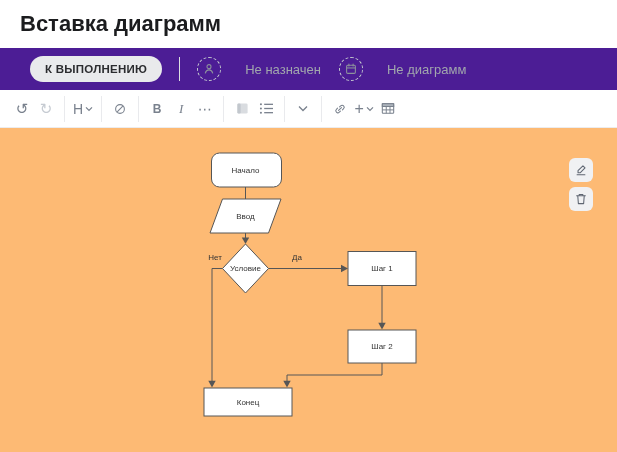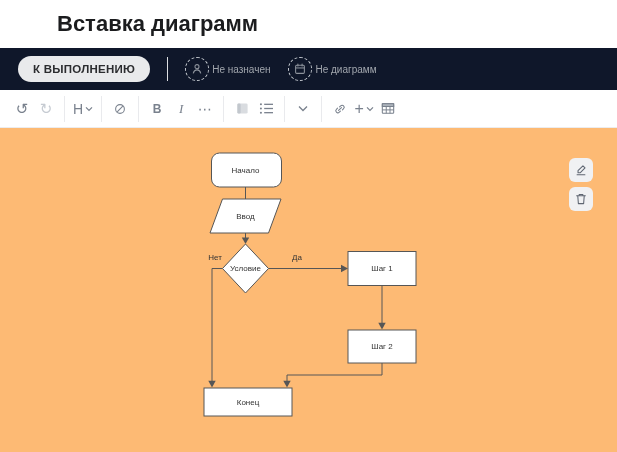--- a/index.html
+++ b/index.html
@@ -3,31 +3,31 @@
 <meta charset="utf-8">
 <style>
   html,body { margin:0; padding:0; }
   body {
     width:617px; height:452px; overflow:hidden;
     background:#ffffff;
     font-family:"Liberation Sans", sans-serif;
     position:relative;
   }
   
-  .header { height:48px; box-sizing:border-box; padding:11px 20px 0;margin-left:37px; }
+  .header { height:48px; box-sizing:border-box; padding:11px 20px 0; }
   .page-title { font-size:22px; line-height:26px; font-weight:700; color:#1b1c1e; }
 
   
-  .status-bar { height:42px; background:#0f172a; display:flex; align-items:center; padding:0 18px;text-align:right; }
+  .status-bar { height:42px; background:#4c1d95; display:flex; align-items:center; padding:0 30px;text-align:right; }
   .status-pill {
     background:#e9eaec; border-radius:15px; padding:7px 15px;
     font-size:11.5px; font-weight:700; color:#2b2c2f; letter-spacing:.25px; cursor:pointer;
   }
   .vdivider { width:1px; height:24px; background:#dcdee1; margin:0 17px; }
-  .chip { display:flex; align-items:center; gap:3px; color:#a1a6ad; font-size:10px; margin-right:18px; cursor:pointer; }
+  .chip { display:flex; align-items:center; gap:24px; color:#a1a6ad; font-size:13px; margin-right:18px; cursor:pointer; }
   .dashed-circle {
     width:24px; height:24px; box-sizing:border-box;
     border:1px dashed #c3c8ce; border-radius:50%;
     display:flex; align-items:center; justify-content:center; color:#8d939c;
   }
 
   
   .toolbar { height:37px; display:flex; align-items:center; padding:0 10px; border-bottom:1px solid #ececee; background:#fff; }
   .tbtn {
     min-width:24px; height:26px; padding:0 2px; box-sizing:border-box;

